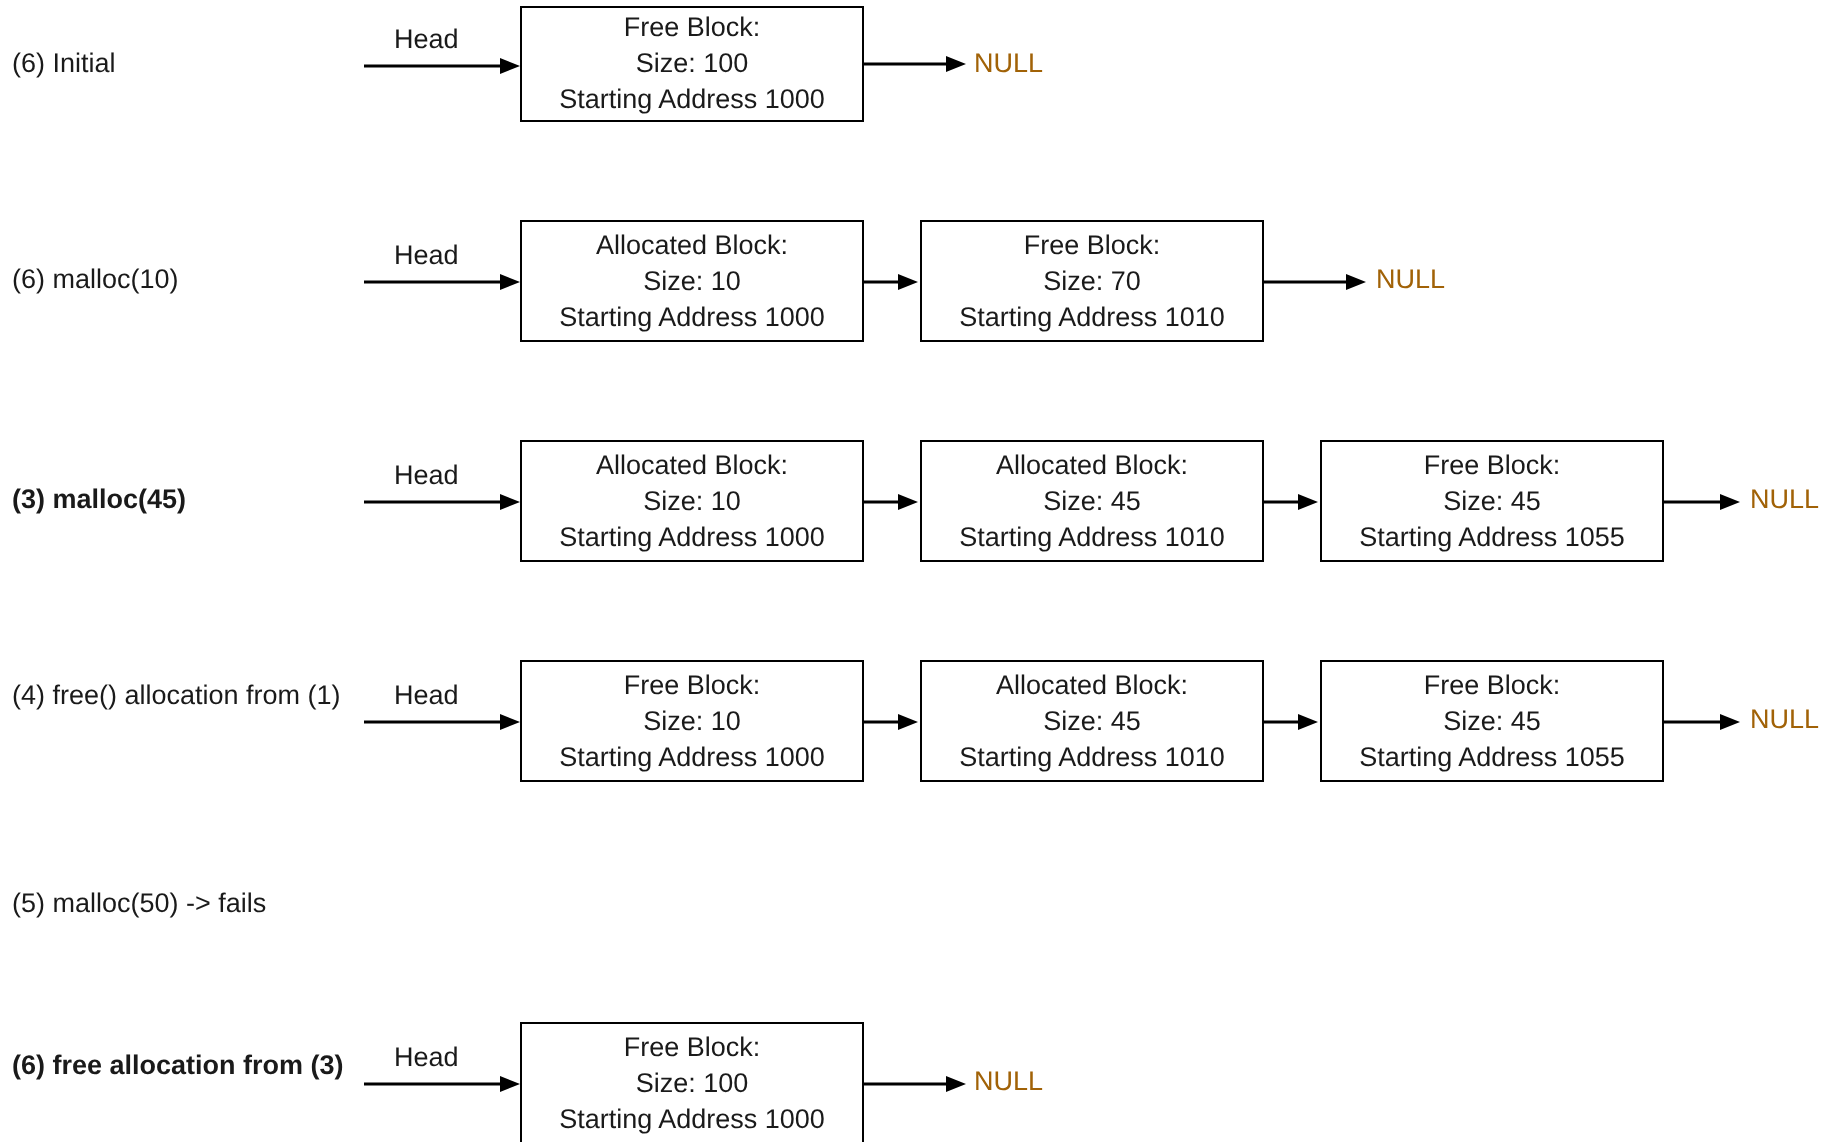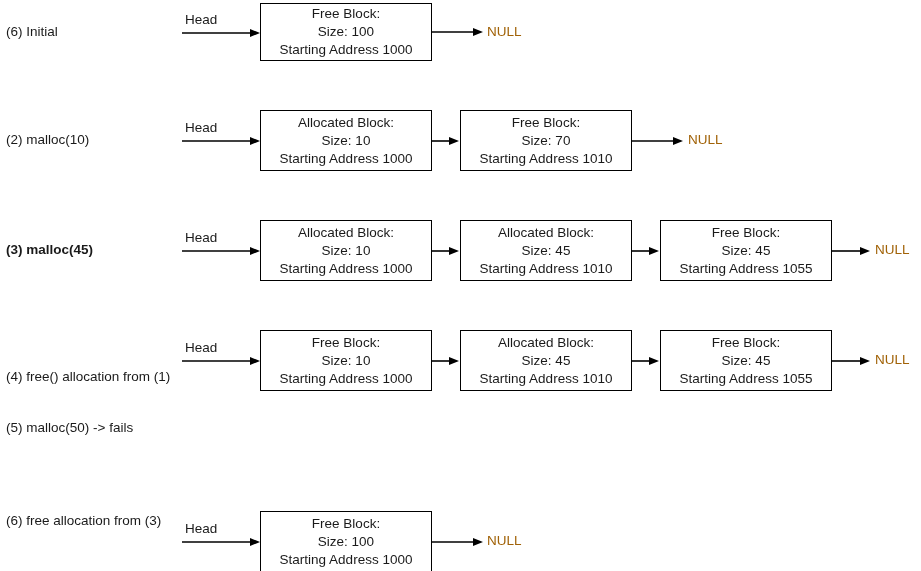--- a/index.html
+++ b/index.html
@@ -37,20 +37,21 @@
     line-height: 18px;
     color: #1a1a1a;
   }
   .block-line { white-space: nowrap; display: block; }
   .head-label {
     position: absolute;
     font-size: 13.5px;
     line-height: 16px;
     color: #1a1a1a;
     white-space: nowrap;
+    margin-left: 12px;
   }
   .null-label {
     position: absolute;
     font-size: 13.5px;
     line-height: 16px;
     color: #a16207;
     white-space: nowrap;
   }
   .arrow {
     position: absolute;
@@ -82,21 +83,21 @@
 
   <div class="arrow" style="left:432px; top:27px; width:56px;">
     <svg width="56" height="10" viewBox="0 0 56 10">
       <line x1="0" y1="5" x2="44" y2="5" stroke="#000" stroke-width="1.6"></line>
       <polygon points="51,5 41,1 41,9" fill="#000"></polygon>
     </svg>
   </div>
 
   <div class="null-label" style="left:487px; top:24px;">NULL</div>
 
-  <div class="step-label" style="left:6px; top:132px;">(2) malloc(10)</div>
+  <div class="step-label" style="left:6px; top:132px;">(6) malloc(10)</div>
 
   <div class="head-label" style="left:185px; top:120px;">Head</div>
 
   <div class="arrow" style="left:182px; top:136px; width:80px;">
     <svg width="80" height="10" viewBox="0 0 80 10">
       <line x1="0" y1="5" x2="71" y2="5" stroke="#000" stroke-width="1.6"></line>
       <polygon points="78,5 68,1 68,9" fill="#000"></polygon>
     </svg>
   </div>
 
@@ -173,21 +174,21 @@
 
   <div class="arrow" style="left:832px; top:246px; width:42px;">
     <svg width="42" height="10" viewBox="0 0 42 10">
       <line x1="0" y1="5" x2="31" y2="5" stroke="#000" stroke-width="1.6"></line>
       <polygon points="38,5 28,1 28,9" fill="#000"></polygon>
     </svg>
   </div>
 
   <div class="null-label" style="left:875px; top:242px;">NULL</div>
 
-  <div class="step-label" style="left:6px; top:369px;">(4) free() allocation from (1)</div>
+  <div class="step-label" style="left:6px; top:340px;">(4) free() allocation from (1)</div>
 
   <div class="head-label" style="left:185px; top:340px;">Head</div>
 
   <div class="arrow" style="left:182px; top:356px; width:80px;">
     <svg width="80" height="10" viewBox="0 0 80 10">
       <line x1="0" y1="5" x2="71" y2="5" stroke="#000" stroke-width="1.6"></line>
       <polygon points="78,5 68,1 68,9" fill="#000"></polygon>
     </svg>
   </div>
 
@@ -225,23 +226,23 @@
 
   <div class="arrow" style="left:832px; top:356px; width:42px;">
     <svg width="42" height="10" viewBox="0 0 42 10">
       <line x1="0" y1="5" x2="31" y2="5" stroke="#000" stroke-width="1.6"></line>
       <polygon points="38,5 28,1 28,9" fill="#000"></polygon>
     </svg>
   </div>
 
   <div class="null-label" style="left:875px; top:352px;">NULL</div>
 
-  <div class="step-label" style="left:6px; top:420px;">(5) malloc(50) -&gt; fails</div>
-
-  <div class="step-label" style="left:6px; top:513px;">(6) free allocation from (3)</div>
+  <div class="step-label" style="left:6px; top:444px;">(5) malloc(50) -&gt; fails</div>
+
+  <div class="step-label" style="left:6px; top:525px;font-weight:bold;">(6) free allocation from (3)</div>
 
   <div class="head-label" style="left:185px; top:521px;">Head</div>
 
   <div class="arrow" style="left:182px; top:537px; width:80px;">
     <svg width="80" height="10" viewBox="0 0 80 10">
       <line x1="0" y1="5" x2="71" y2="5" stroke="#000" stroke-width="1.6"></line>
       <polygon points="78,5 68,1 68,9" fill="#000"></polygon>
     </svg>
   </div>
 

